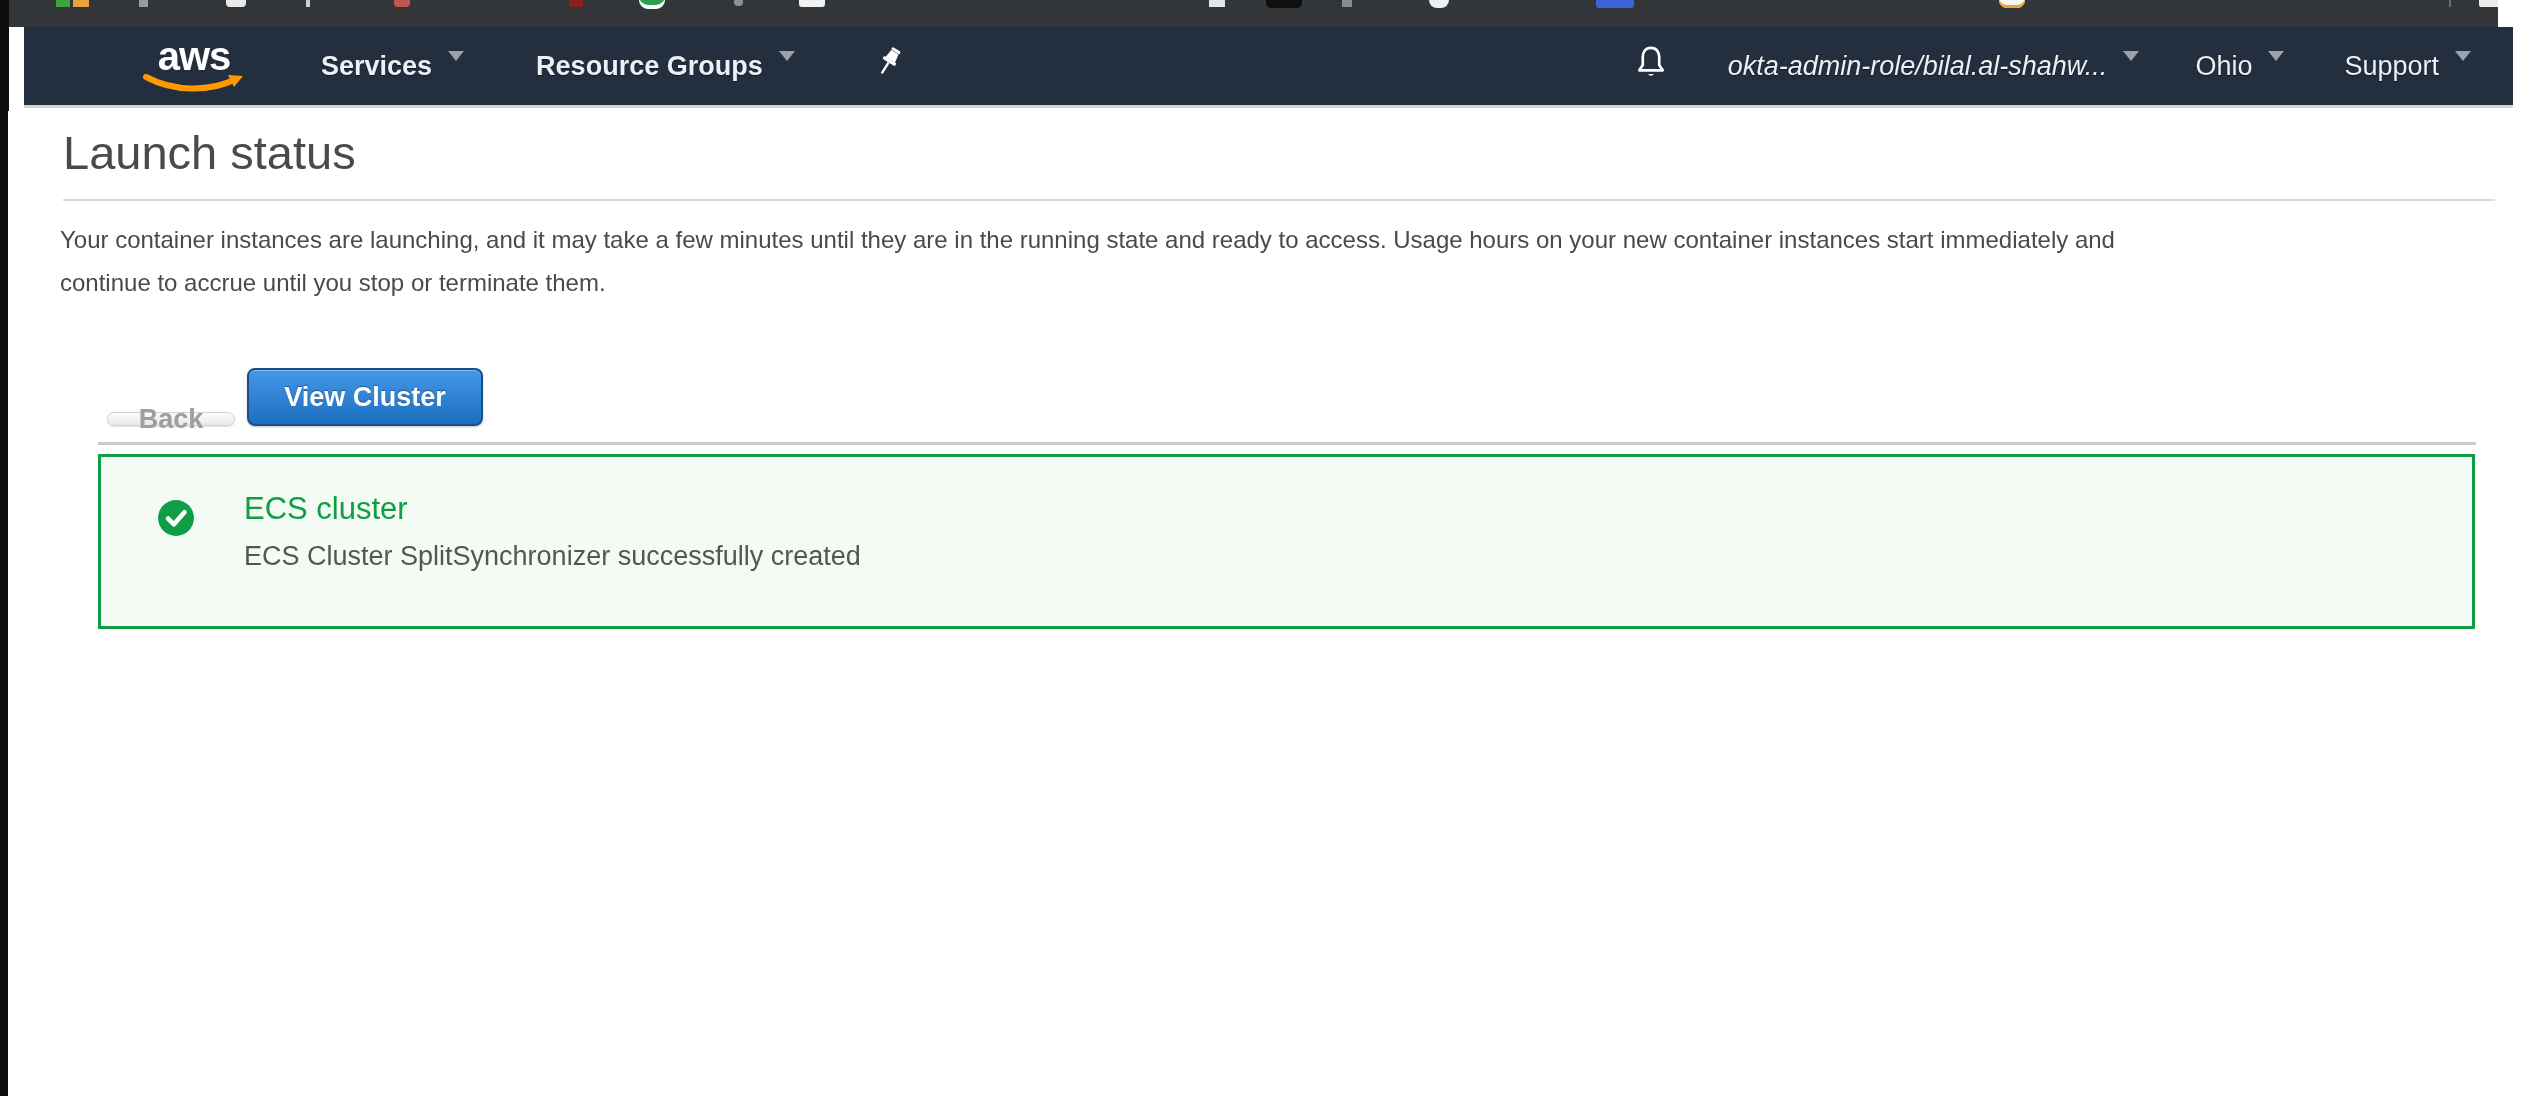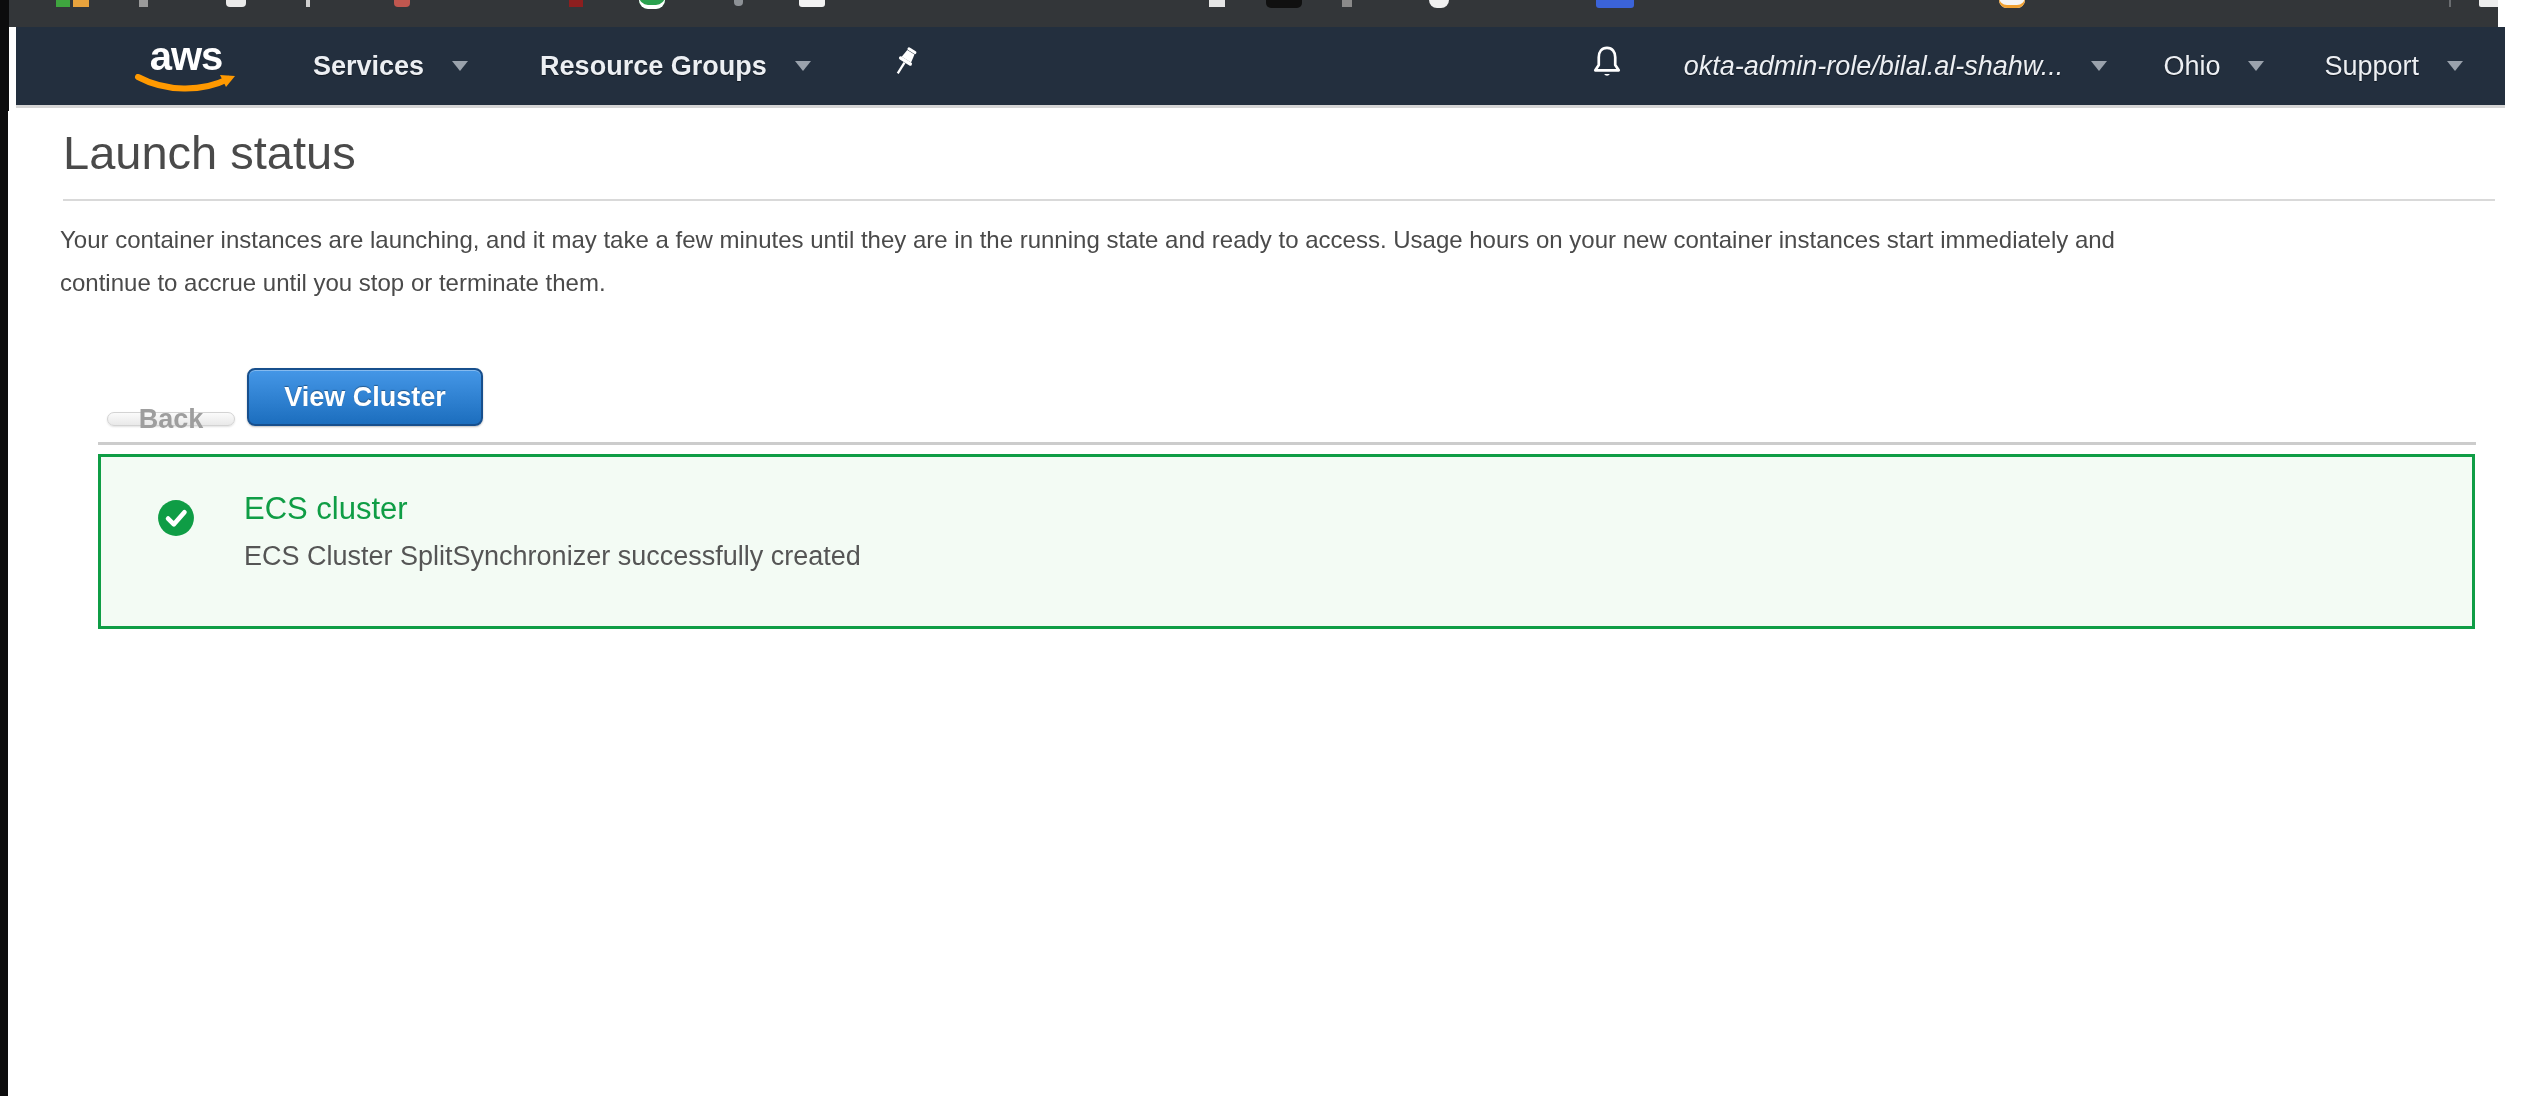--- a/index.html
+++ b/index.html
@@ -14,33 +14,33 @@
     position: absolute; left: 0; top: 0; width: 9px; height: 1096px;
     background: #0c0c0d;
   }
   .top-strip {
     position: absolute; left: 9px; top: 0; width: 2489px; height: 27px;
     background: #333639; overflow: hidden;
   }
   .frag { position: absolute; top: 0; }
   
   .nav {
-    position: absolute; left: 16px; top: 27px; width: 2489px; height: 81px;
+    position: absolute; left: 24px; top: 27px; width: 2489px; height: 81px;
     background: var(--nav-bg, #232f3e);
     border-bottom: 3px solid #d5d5d5;
     display: flex; align-items: center;
     color: #eceff3;
     font-size: 27px;
   }
   .nav-left { display: flex; align-items: center; }
   .logo { margin-left: 118px; display: flex; flex-direction: column; align-items: center; cursor: pointer; }
   .logo-text {
     color: #ffffff; font-weight: 700; font-size: 40px; line-height: 36px; letter-spacing: -1px;
   }
-  .nav-item { display: flex; align-items: center; gap: 28px; cursor: pointer; }
+  .nav-item { display: flex; align-items: flex-start; gap: 16px; cursor: pointer; }
   .nav-item .label { font-weight: 700; text-shadow: 0 1px 1px rgba(0,0,0,.5); }
   .nav-right { margin-left: auto; display: flex; align-items: center; margin-right: 42px; }
   .nav-right .label { font-weight: 400; text-shadow: 0 1px 1px rgba(0,0,0,.5); }
   .chev {
     width: 0; height: 0;
     border-left: 8px solid transparent; border-right: 8px solid transparent;
     border-top: 10px solid #9aa2ac;
   }
   .svc { margin-left: 75px; }
   .rg  { margin-left: 72px; }

